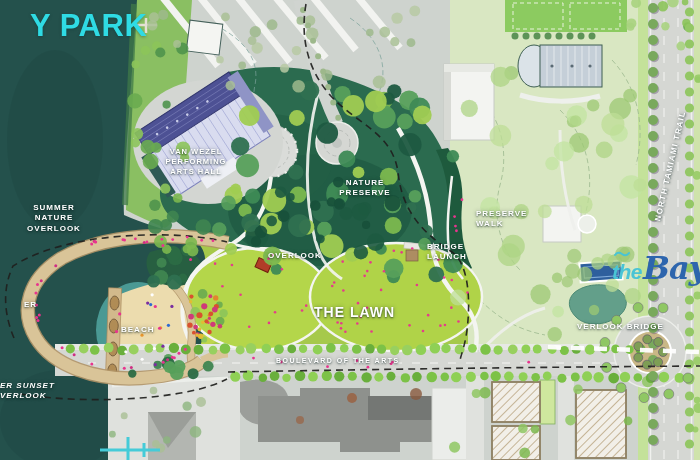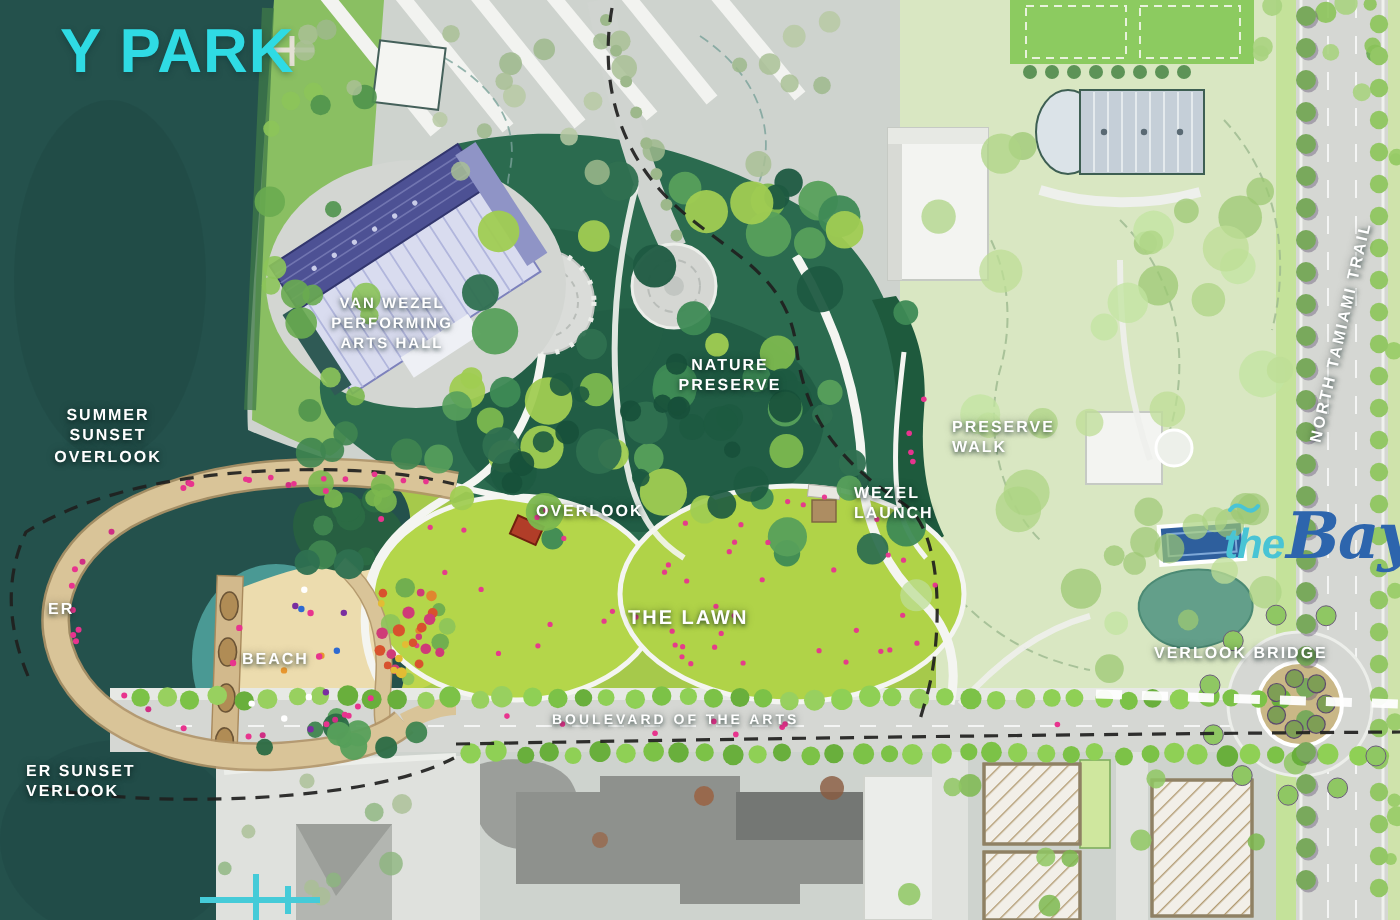--- a/index.html
+++ b/index.html
@@ -10,27 +10,27 @@
        line-height:1.3;letter-spacing:1px;white-space:pre-line;
        text-shadow:0 1px 2px rgba(8,30,28,.65),0 0 4px rgba(8,30,28,.35);}
   .ctr{text-align:center;}
   .title{position:absolute;left:2px;top:8px;z-index:2;color:#2fdbe4;
          font-size:31px;font-weight:bold;line-height:1.13;letter-spacing:.5px;
          text-shadow:0 1px 3px rgba(0,40,45,.35);margin-left:28px;}
   #lbl-summer{left:13px;top:203px;width:82px;}
   #lbl-vanwezel{left:157px;top:147px;width:78px;font-size:7.5px;}
   #lbl-nature{left:329px;top:178px;width:72px;}
   #lbl-overlook{left:268px;top:251px;}
-  #lbl-lawn{left:314px;top:303px;font-size:10px;}
+  #lbl-lawn{left:314px;top:303px;font-size:14px;}
   #lbl-beach{left:121px;top:325px;}
   #lbl-blvd{left:276px;top:356px;font-size:7px;letter-spacing:1.5px;}
   #lbl-kayak{left:427px;top:242px;}
   #lbl-mangrove{left:476px;top:209px;}
   #lbl-bridge{left:577px;top:322px;}
-  #lbl-winter{left:13px;top:381px;}
+  #lbl-winter{left:0px;top:381px;font-style:italic;}
   #lbl-er{left:0px;top:300px;padding-left:24px;}
   #lbl-trail{left:612px;top:161px;width:118px;text-align:center;
              transform:rotate(-77deg);transform-origin:center;letter-spacing:1.2px;}
   .logo{position:absolute;left:612px;top:249px;z-index:2;display:flex;align-items:baseline;}
   .logo-the{color:#49c4d5;font-size:21px;font-weight:bold;font-style:italic;letter-spacing:-.5px;text-align:center;}
   .logo-bay{color:#2d65ad;font-size:32px;font-weight:bold;font-style:italic;
             font-family:"DejaVu Serif",serif;margin-left:1px;letter-spacing:-1px;}
   .logo svg{margin-left:2px;margin-bottom:4px;}
 </style>
 </head>
@@ -824,32 +824,32 @@
         <circle cx="456.43412982625887" cy="230.76020929962397" r="1.4" fill="#e8348e"></circle>
         <circle cx="454.5973082059063" cy="216.59421244636178" r="1.4" fill="#e8348e"></circle>
         <circle cx="461.91587284440175" cy="199.64486638084054" r="1.4" fill="#e8348e"></circle>
         <circle cx="455.45983286900446" cy="226.11869728192687" r="1.4" fill="#e8348e"></circle>
       </g>
 </svg>
 
 <div class="title">
   <div>Y PARK</div>
 </div>
-<div class="lbl ctr" id="lbl-summer">SUMMER SUNSET
+<div class="lbl ctr" id="lbl-summer">SUMMER NATURE
 OVERLOOK</div>
 <div class="lbl ctr" id="lbl-vanwezel">VAN WEZEL
 PERFORMING
 ARTS HALL</div>
 <div class="lbl ctr" id="lbl-nature">NATURE
 PRESERVE</div>
 <div class="lbl" id="lbl-overlook">OVERLOOK</div>
 <div class="lbl" id="lbl-lawn">THE LAWN</div>
 <div class="lbl" id="lbl-beach">BEACH</div>
 <div class="lbl" id="lbl-blvd">BOULEVARD OF THE ARTS</div>
-<div class="lbl" id="lbl-kayak">WEZEL
+<div class="lbl" id="lbl-kayak">BRIDGE
 LAUNCH</div>
 <div class="lbl" id="lbl-mangrove">PRESERVE
 WALK</div>
 <div class="lbl" id="lbl-bridge">VERLOOK BRIDGE</div>
 <div class="lbl" id="lbl-winter">ER SUNSET
 VERLOOK</div>
 <div class="lbl" id="lbl-er">ER</div>
 <div class="lbl" id="lbl-trail">NORTH TAMIAMI TRAIL</div>
 <div class="logo">
   <span class="logo-the">the</span>

